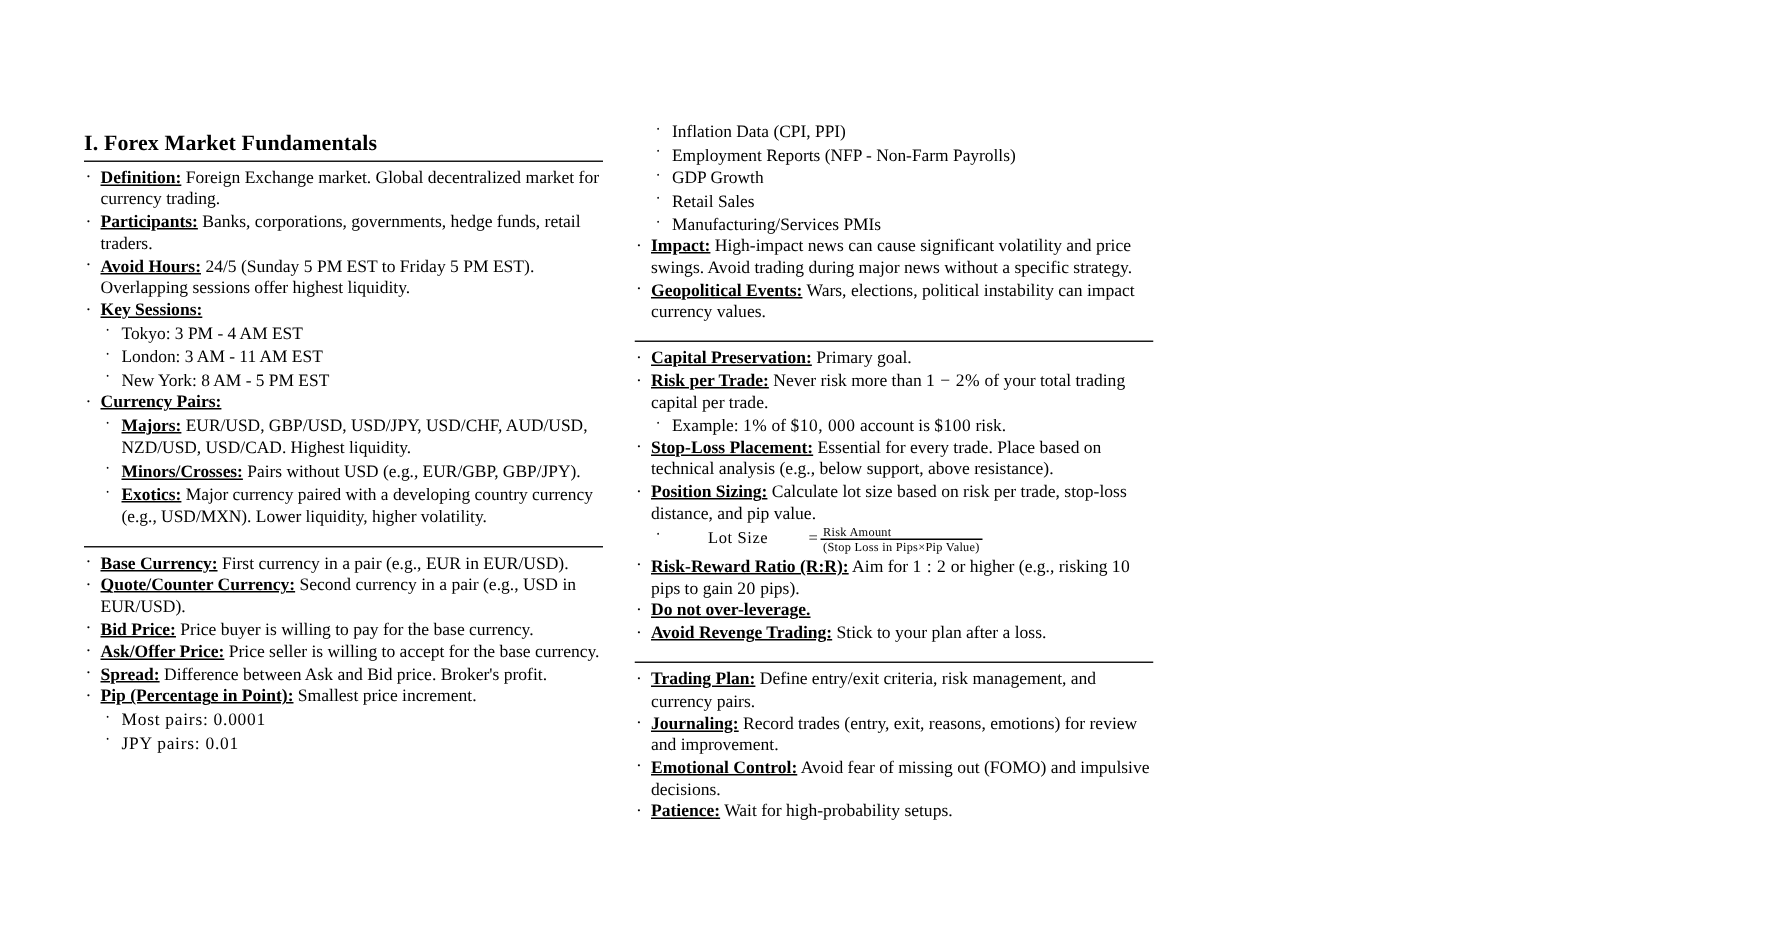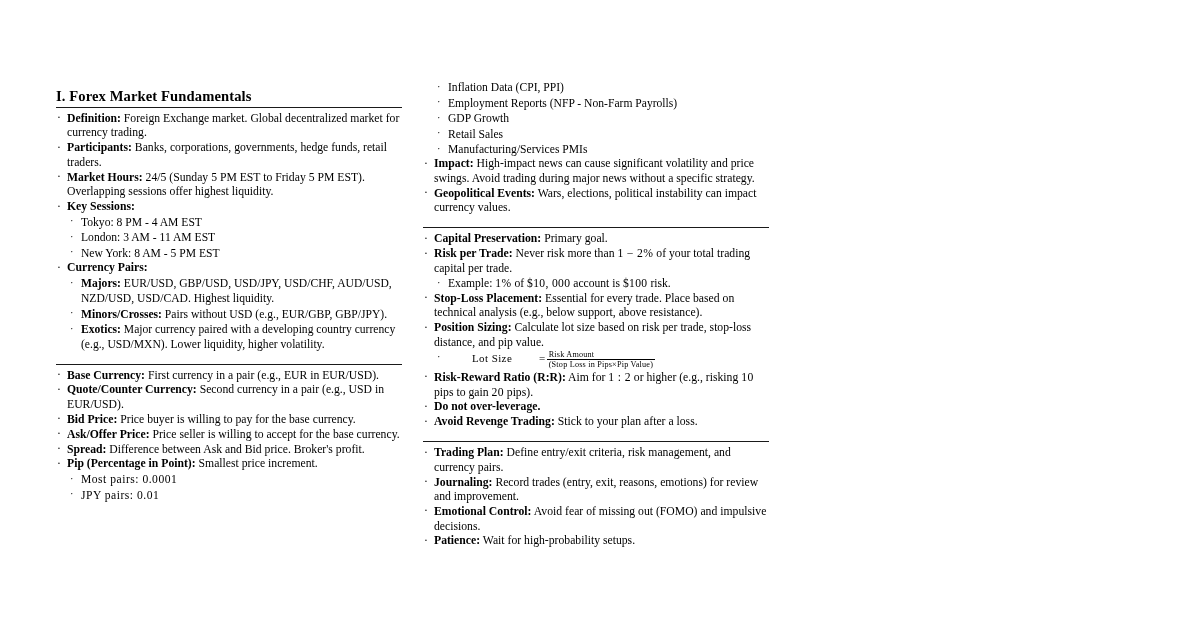--- a/index.html
+++ b/index.html
@@ -91,20 +91,21 @@
     margin: 0 0 0.4px 0;
   }
   ul.lvl2 > li > .bullet {
     position: absolute;
     left: 3px;
     top: -0.5px;
     font-size: 10.5px;
   }
   .lbl {
     font-weight: bold;
+    text-decoration: underline;
   }
   .txt { font-weight: normal; }
 
   
   .math {
     font-family: "Liberation Serif", "DejaVu Serif", serif;
     letter-spacing: 0.35px;
   }
   .mathnum { letter-spacing: 0.5px; text-align: center; }
 
@@ -160,30 +161,30 @@
             <span class="lbl">Definition:</span>
             <span class="txt">Foreign Exchange market. Global decentralized market for currency trading.</span>
           </li>
           <li>
             <span class="bullet">·</span>
             <span class="lbl">Participants:</span>
             <span class="txt">Banks, corporations, governments, hedge funds, retail traders.</span>
           </li>
           <li>
             <span class="bullet">·</span>
-            <span class="lbl">Market Hours:</span>
+            <span class="lbl">Avoid Hours:</span>
             <span class="txt">24/5 (Sunday 5 PM EST to Friday 5 PM EST). Overlapping sessions offer highest liquidity.</span>
           </li>
           <li>
             <span class="bullet">·</span>
             <span class="lbl">Key Sessions:</span>
             <ul class="lvl2">
               <li>
                 <span class="bullet">·</span>
-                <span class="txt">Tokyo: 8 PM - 4 AM EST</span>
+                <span class="txt">Tokyo: 3 PM - 4 AM EST</span>
               </li>
               <li>
                 <span class="bullet">·</span>
                 <span class="txt">London: 3 AM - 11 AM EST</span>
               </li>
               <li>
                 <span class="bullet">·</span>
                 <span class="txt">New York: 8 AM - 5 PM EST</span>
               </li>
             </ul>

